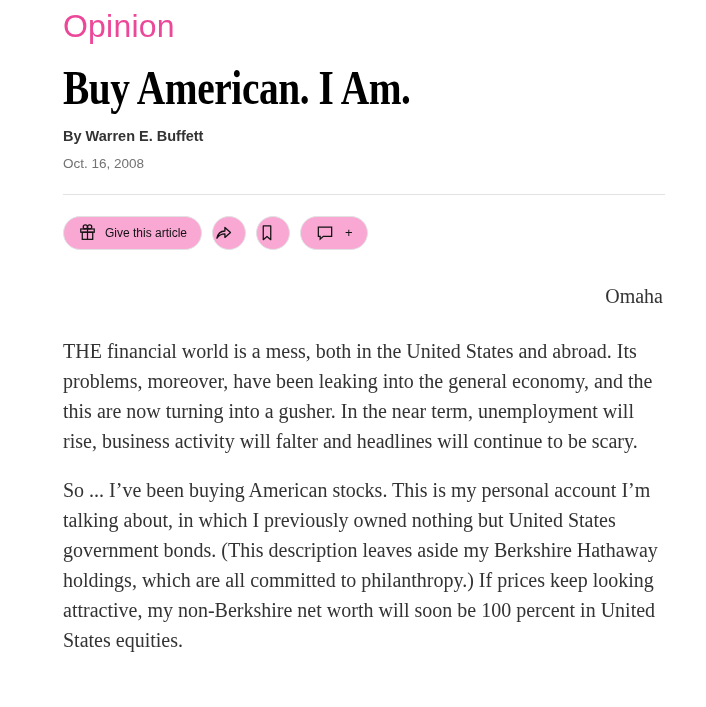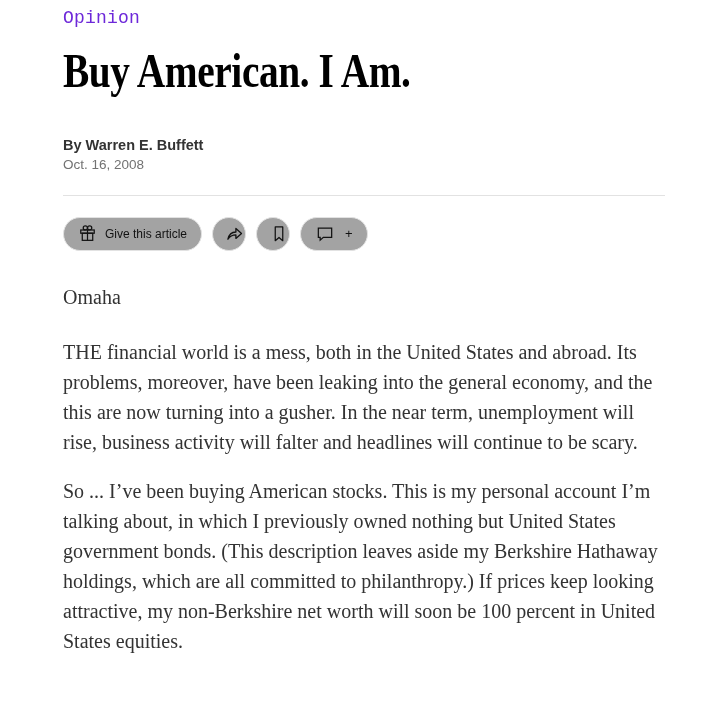--- a/index.html
+++ b/index.html
@@ -11,24 +11,24 @@
     font-family: "Liberation Sans", sans-serif;
     color: #121212;
   }
   .page {
     padding: 8px 0 0 63px;
     width: 706px;
   }
   .content { width: 600px; }
 
   .section {
-    font-family: Liberation Mono, monospace;
-    font-size: 18px;
+    font-family: Liberation Sans, sans-serif;
+    font-size: 32px;
     font-weight: 400;
-    color: #6d28d9;
+    color: #ec4899;
     letter-spacing: 0.2px;
     cursor: pointer;
   }
   .kicker {
     margin-top: 17px;
     font-size: 11.5px;
     font-weight: bold;
     letter-spacing: 0.4px;
     color: #121212;
   }
@@ -38,49 +38,49 @@
     font-size: 48px;
     font-weight: bold;
     line-height: 1.12;
     letter-spacing: -0.5px;
     color: #000000;
     transform: scaleX(0.82);
     transform-origin: left top;
     white-space: nowrap;
   }
   .byline {
-    margin-top: 39px;
+    margin-top: 13px;
     font-size: 14.5px;
     font-weight: bold;
     color: #333333;
   }
   .pub-date {
-    margin-top: 4px;
+    margin-top: 12px;
     font-size: 13.5px;
     color: #727272;
   }
   .divider {
     margin-top: 23px;
     width: 602px;
     height: 1px;
     border: none;
     background: #e2e2e2;
   }
   .toolbar {
     margin-top: 21px;
     display: flex;
     align-items: center;
     gap: 10px;
   }
   .btn {
     display: inline-flex;
     align-items: center;
-    justify-content: flex-end;
+    justify-content: flex-start;
     height: 34px;
-    background: #a3a3a3;
+    background: #f9a8d4;
     border: 1px solid #e2e2e2;
     border-radius: 17px;
     cursor: pointer;
     font-family: "Liberation Sans", sans-serif;
     color: #121212;
   }
   .btn-pill { padding: 0 14px; gap: 8px; }
   .btn-circle { width: 34px; padding: 0; }
   .btn-label { font-size: 12px; color: #121212; }
   .icon { display: inline-flex; align-items: center; justify-content: center; }
@@ -89,21 +89,21 @@
 
   .article-body {
     margin-top: 31px;
     font-family: "Liberation Serif", serif;
     font-size: 20px;
     line-height: 30px;
     color: #333333;
     width: 600px;
   }
   .article-body p { margin: 0 0 19px 0; }
-  .dateline { margin-bottom: 25px !important; }
+  .dateline { margin-bottom: 25px !important; text-align: right; }
 </style>
 </head>
 <body>
 
 <div class="page">
   <div class="content">
 
     <div class="section">Opinion</div>
 
 

